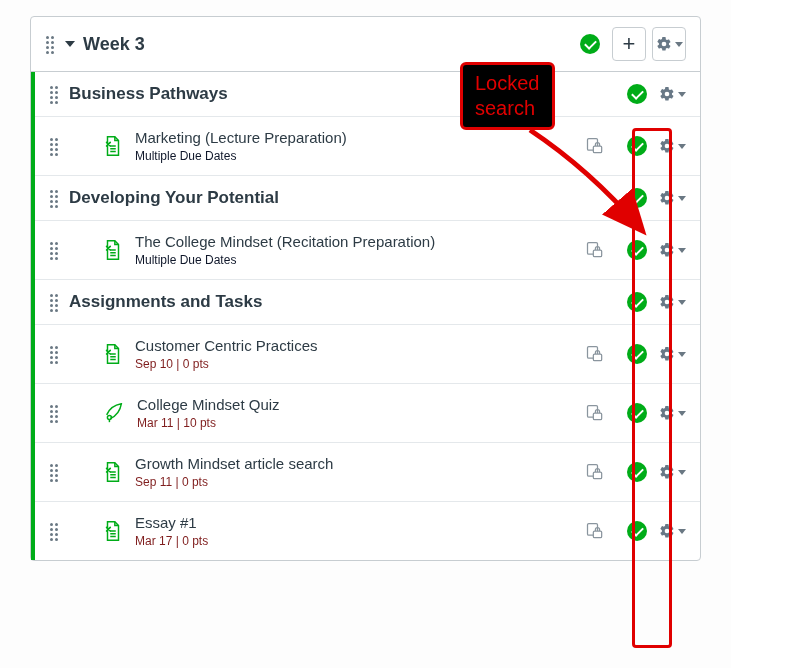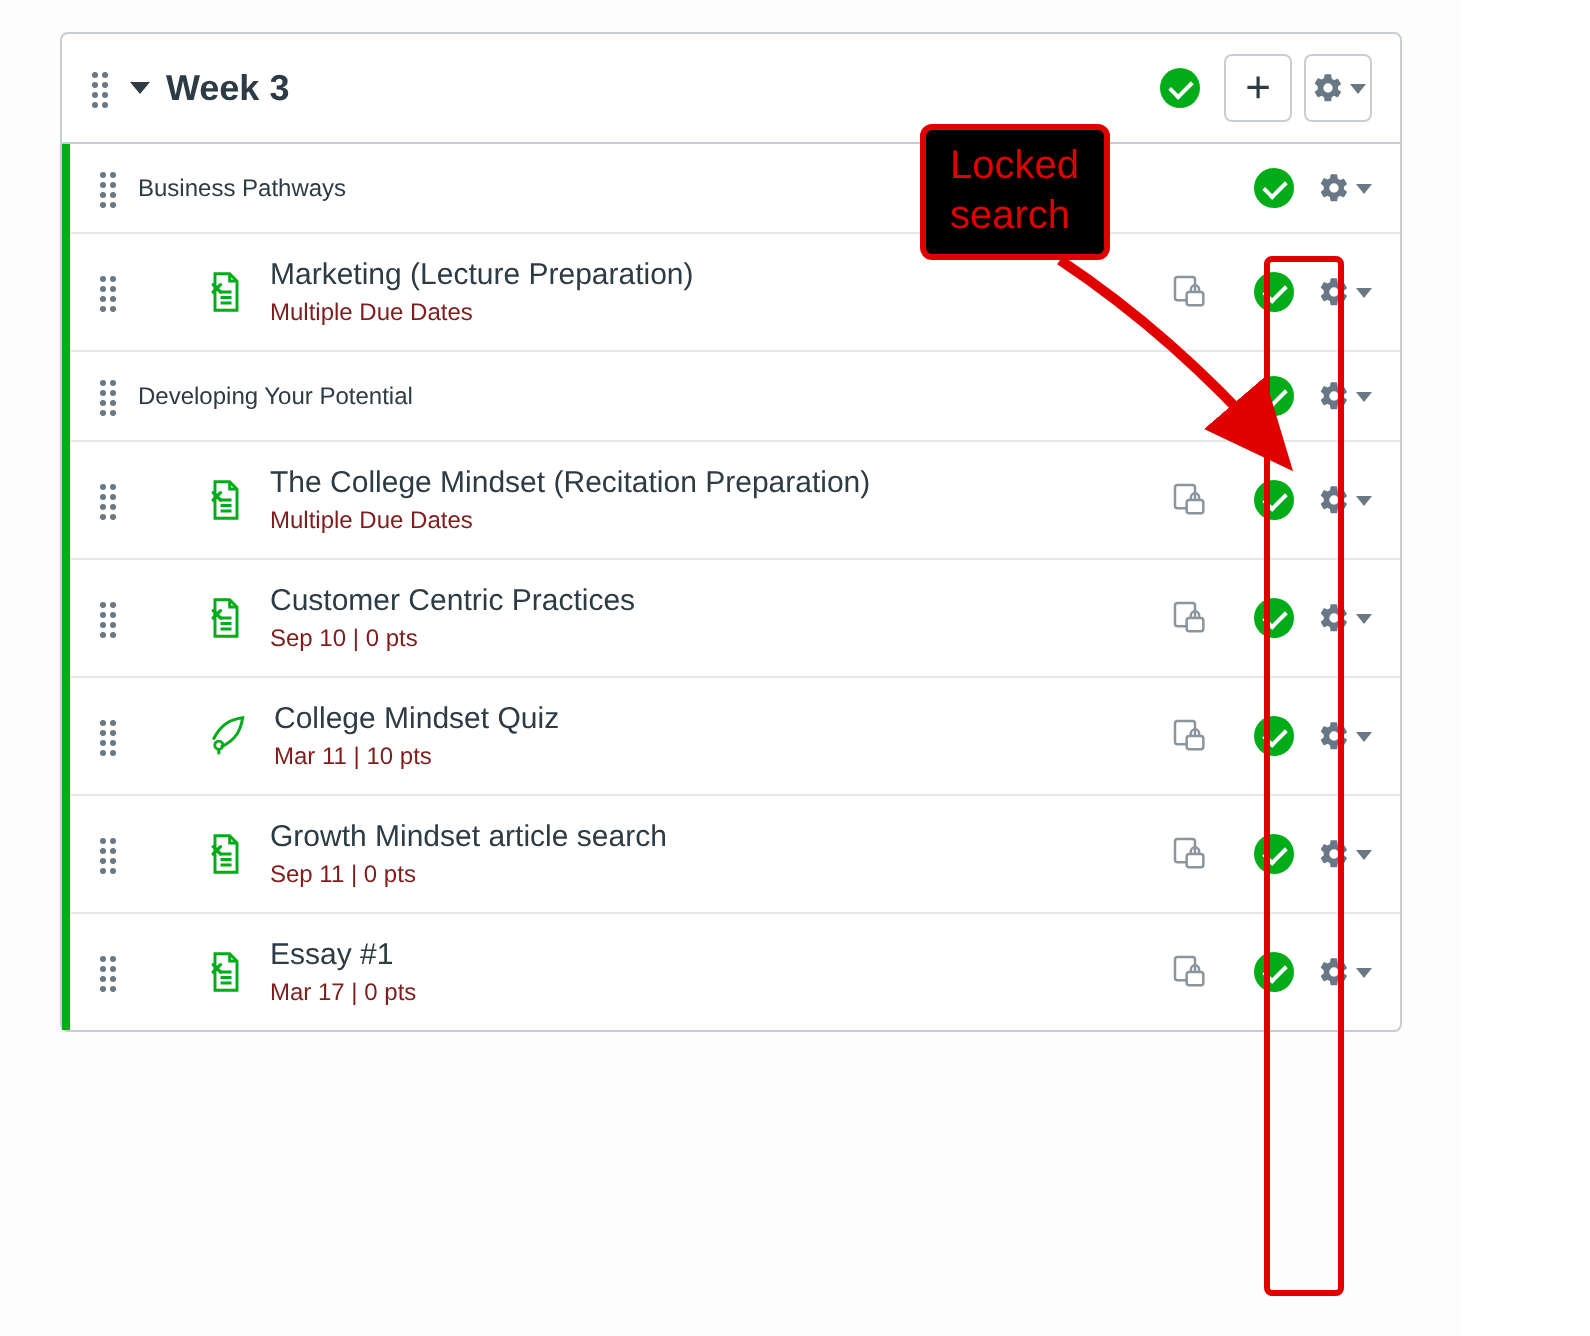--- a/index.html
+++ b/index.html
@@ -14,25 +14,25 @@
   .iconbtn{width:34px;height:34px;border:1px solid #c7cdd1;border-radius:4px;background:#fff;display:flex;align-items:center;justify-content:center;margin-left:6px;cursor:pointer}
   .checkdot{width:20px;height:20px;border-radius:50%;background:#00ac18;display:flex;align-items:center;justify-content:center}
   .checkdot::after{content:"";width:5px;height:9px;border:solid #fff;border-width:0 2px 2px 0;transform:rotate(45deg);margin-top:-2px}
   .plus{font-size:22px;color:#2d3b45;line-height:1}
   .gear{width:16px;height:16px;display:block}
   .gearwrap{display:flex;align-items:center;cursor:pointer}
   .minicaret{width:0;height:0;border-left:4px solid transparent;border-right:4px solid transparent;border-top:5px solid #6a7883;margin-left:3px}
   .body{border-left:4px solid #00ac18;margin:0}
   .row{display:flex;align-items:center;padding:12px 14px;border-bottom:1px solid #e4e8eb}
   .row:last-child{border-bottom:none}
-  .secthead{font-size:12px;font-weight:400;flex:1}
+  .secthead{font-size:17px;font-weight:700;flex:1}
   .item{flex:1}
   .item-title{font-size:15px;font-weight:400;color:#2d3b45}
   .item-sub{font-size:12px;color:#7f1d1d;margin-top:3px}
-  .item-sub.link{color:#7f1d1d}
+  .item-sub.link{color:#0f172a}
   .indent{width:34px}
   .docicon{margin-right:12px;flex:0 0 auto;display:flex}
   .lockicon{margin-right:10px;flex:0 0 auto;display:flex}
   .right{display:flex;align-items:center;gap:12px;margin-left:8px}
   svg{display:block}
 
   .callout{position:absolute;border:3px solid #e00000;border-radius:6px;background:#000000;padding:6px 12px;color:#e00000;font-size:20px;line-height:1.25;font-weight:400}
   .lockbox{position:absolute;border:3px solid #e00000;border-radius:4px}
   .arrow{position:absolute;pointer-events:none}
 </style>
@@ -194,20 +194,42 @@
           <span class="checkdot"></span>
           <span class="gearwrap">
               <svg class="gear" viewBox="0 0 24 24">
                 <use href="#g"></use>
               </svg>
               <span class="minicaret"></span>
             </span>
         </div>
       </div>
 
+      <div class="row">
+        <span class="drag">
+            <span></span>
+            <span></span>
+            <span></span>
+            <span></span>
+            <span></span>
+            <span></span>
+            <span></span>
+            <span></span>
+          </span>
+        <span class="secthead">Assignments and Tasks</span>
+        <div class="right">
+          <span class="checkdot"></span>
+          <span class="gearwrap">
+              <svg class="gear" viewBox="0 0 24 24">
+                <use href="#g"></use>
+              </svg>
+              <span class="minicaret"></span>
+            </span>
+        </div>
+      </div>
 
       <div class="row">
         <span class="drag">
             <span></span>
             <span></span>
             <span></span>
             <span></span>
             <span></span>
             <span></span>
             <span></span>

